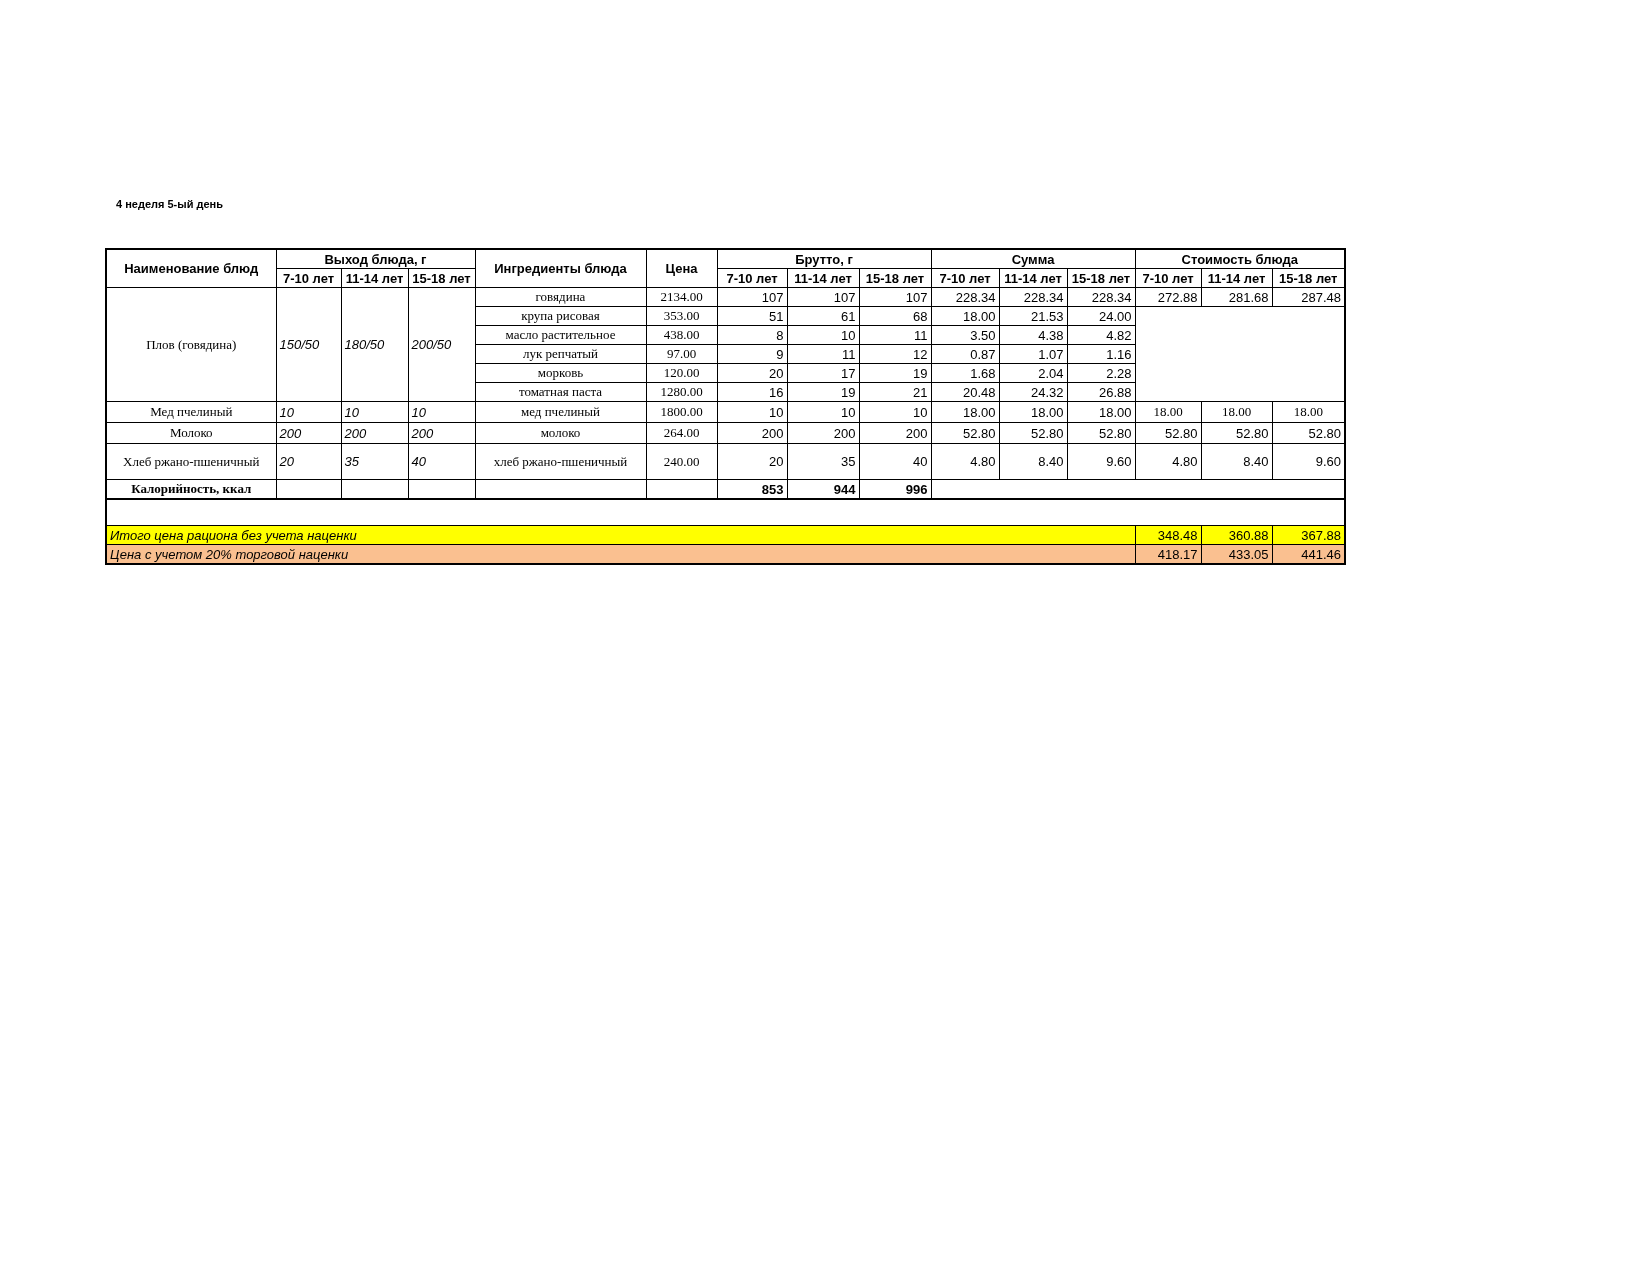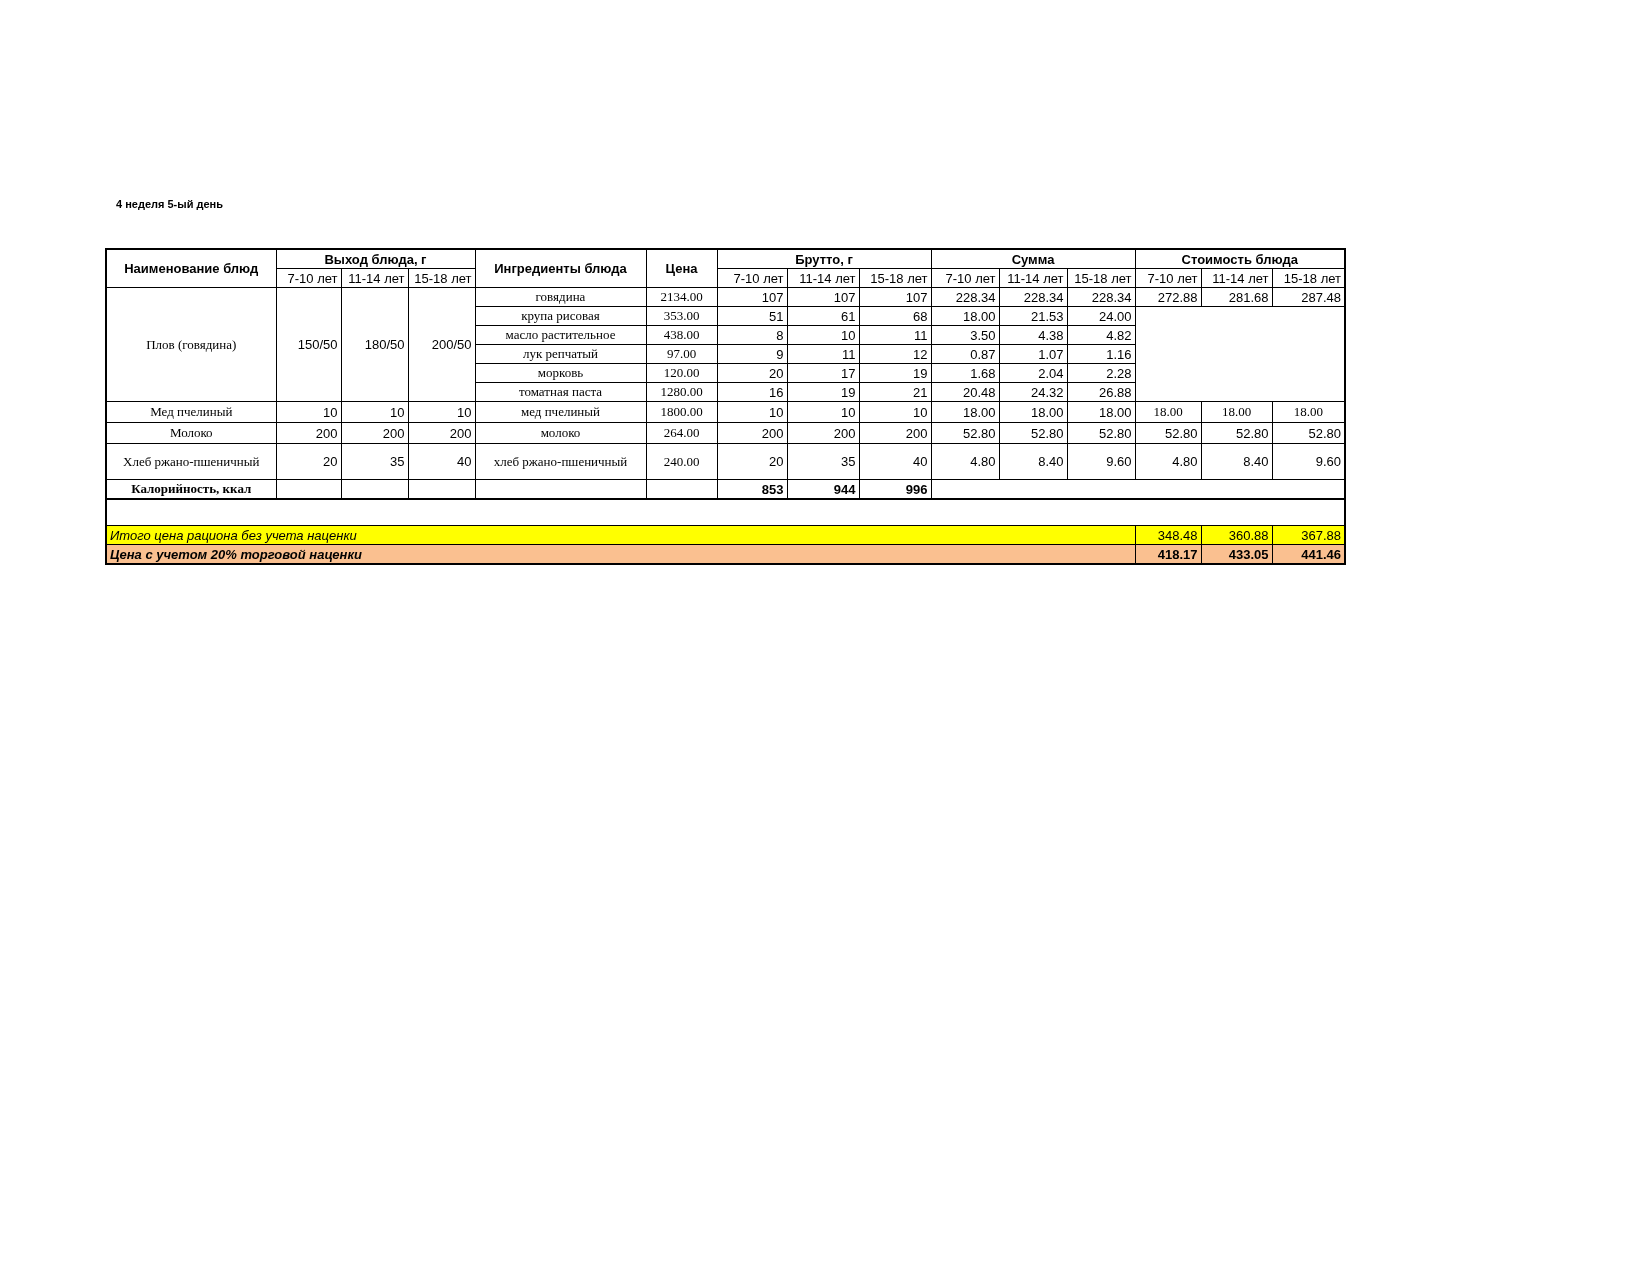--- a/index.html
+++ b/index.html
@@ -26,33 +26,33 @@
     height:18px;
     overflow:hidden;
     white-space:nowrap;
     vertical-align:middle;
     background:#fff;
   }
   
   td.gl{border-left:2px solid #000;}
   
   .hdr{font-weight:bold;text-align:center;}
-  .age{font-weight:normal;text-align:right;}
+  .age{font-weight:bold;text-align:center;}
   .num{text-align:right;}
-  .ctr{text-align:right;}
+  .ctr{text-align:left;font-style:italic;}
   .lft{text-align:center;font-family:Liberation Serif, serif;}
   .top{vertical-align:top;}
   .bot{vertical-align:bottom;}
   .bold{font-weight:bold;}
   .hideB{border-bottom-style:hidden;}
   .thickB{border-bottom:2px solid #000;}
   tr.bread-row td{height:35px;}
   tr.spacer-row td{height:25px;border-left:2px solid #000;border-right:2px solid #000;border-top:2px solid #000;}
   tr.total-row td{background:#FFFF00;font-weight:normal;}
-  tr.markup-row td{background:#FAC090;font-weight:bold;margin-top:32px;}
+  tr.markup-row td{background:#FAC090;font-weight:normal;margin-top:32px;}
   td.sum-label{font-style:italic;text-align:left;}
 </style>
 </head>
 <body>
 
 <div class="title">4 неделя 5-ый день</div>
 
 <table class="menu">
   <colgroup>
     <col style="width:170px">

